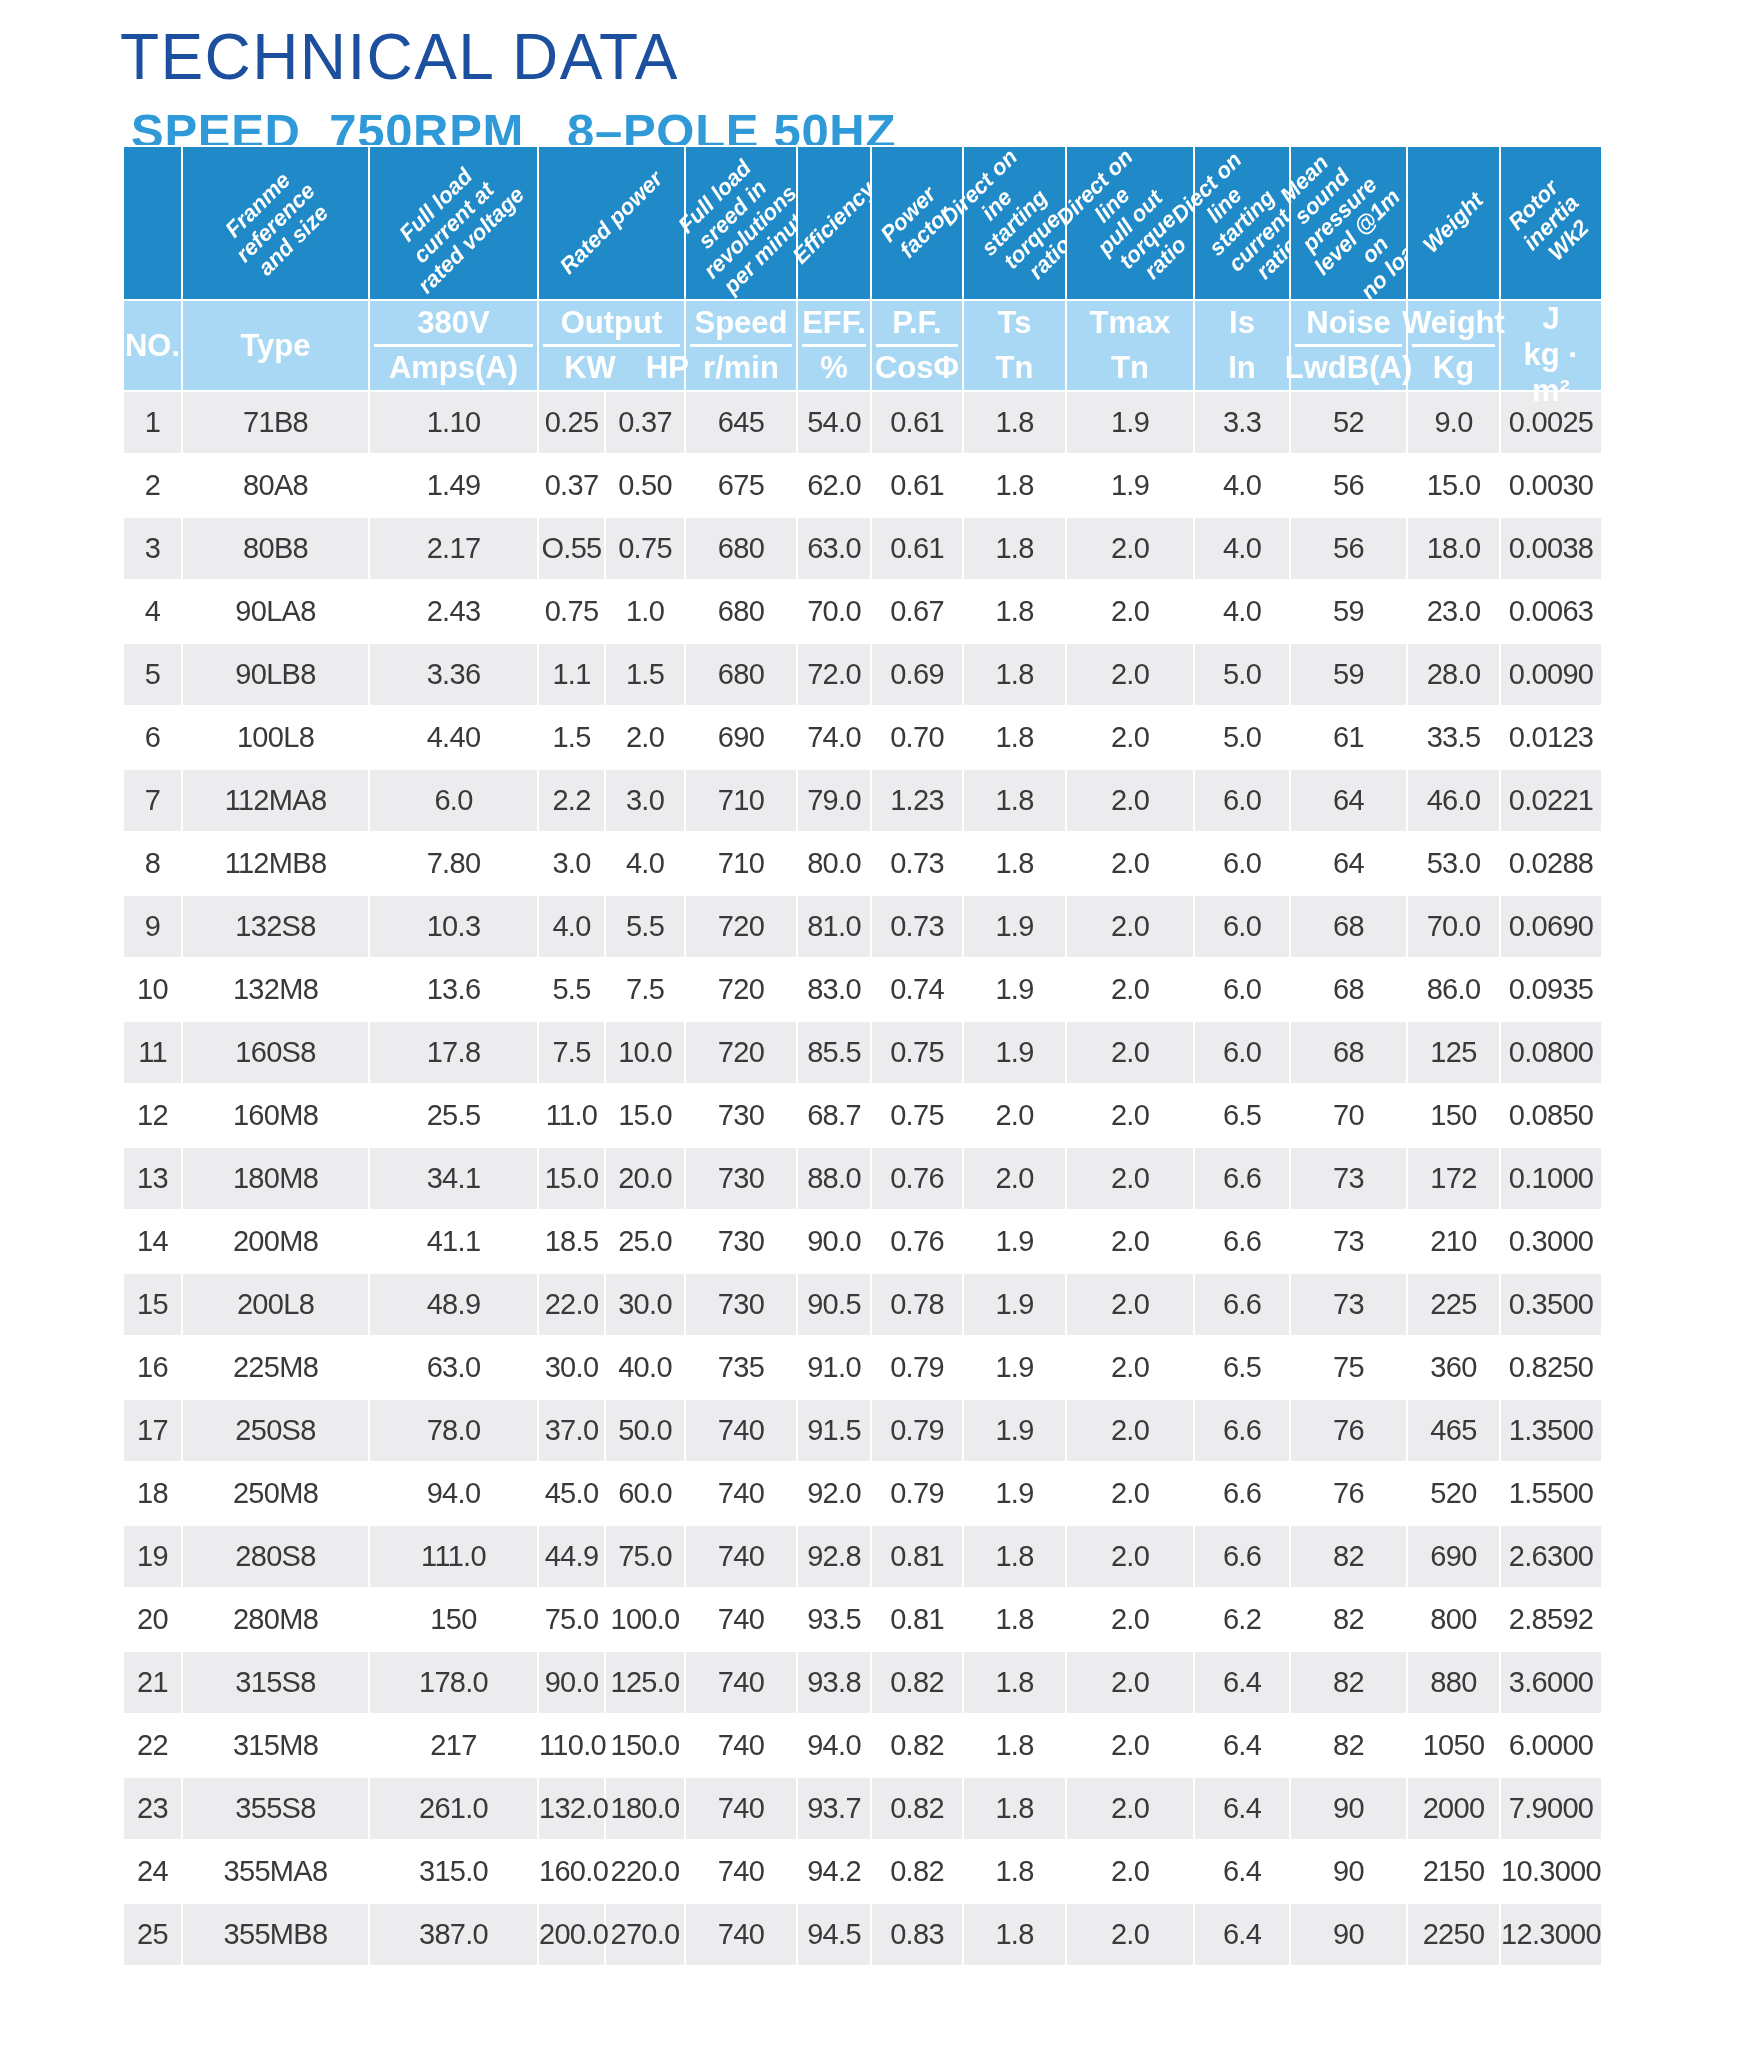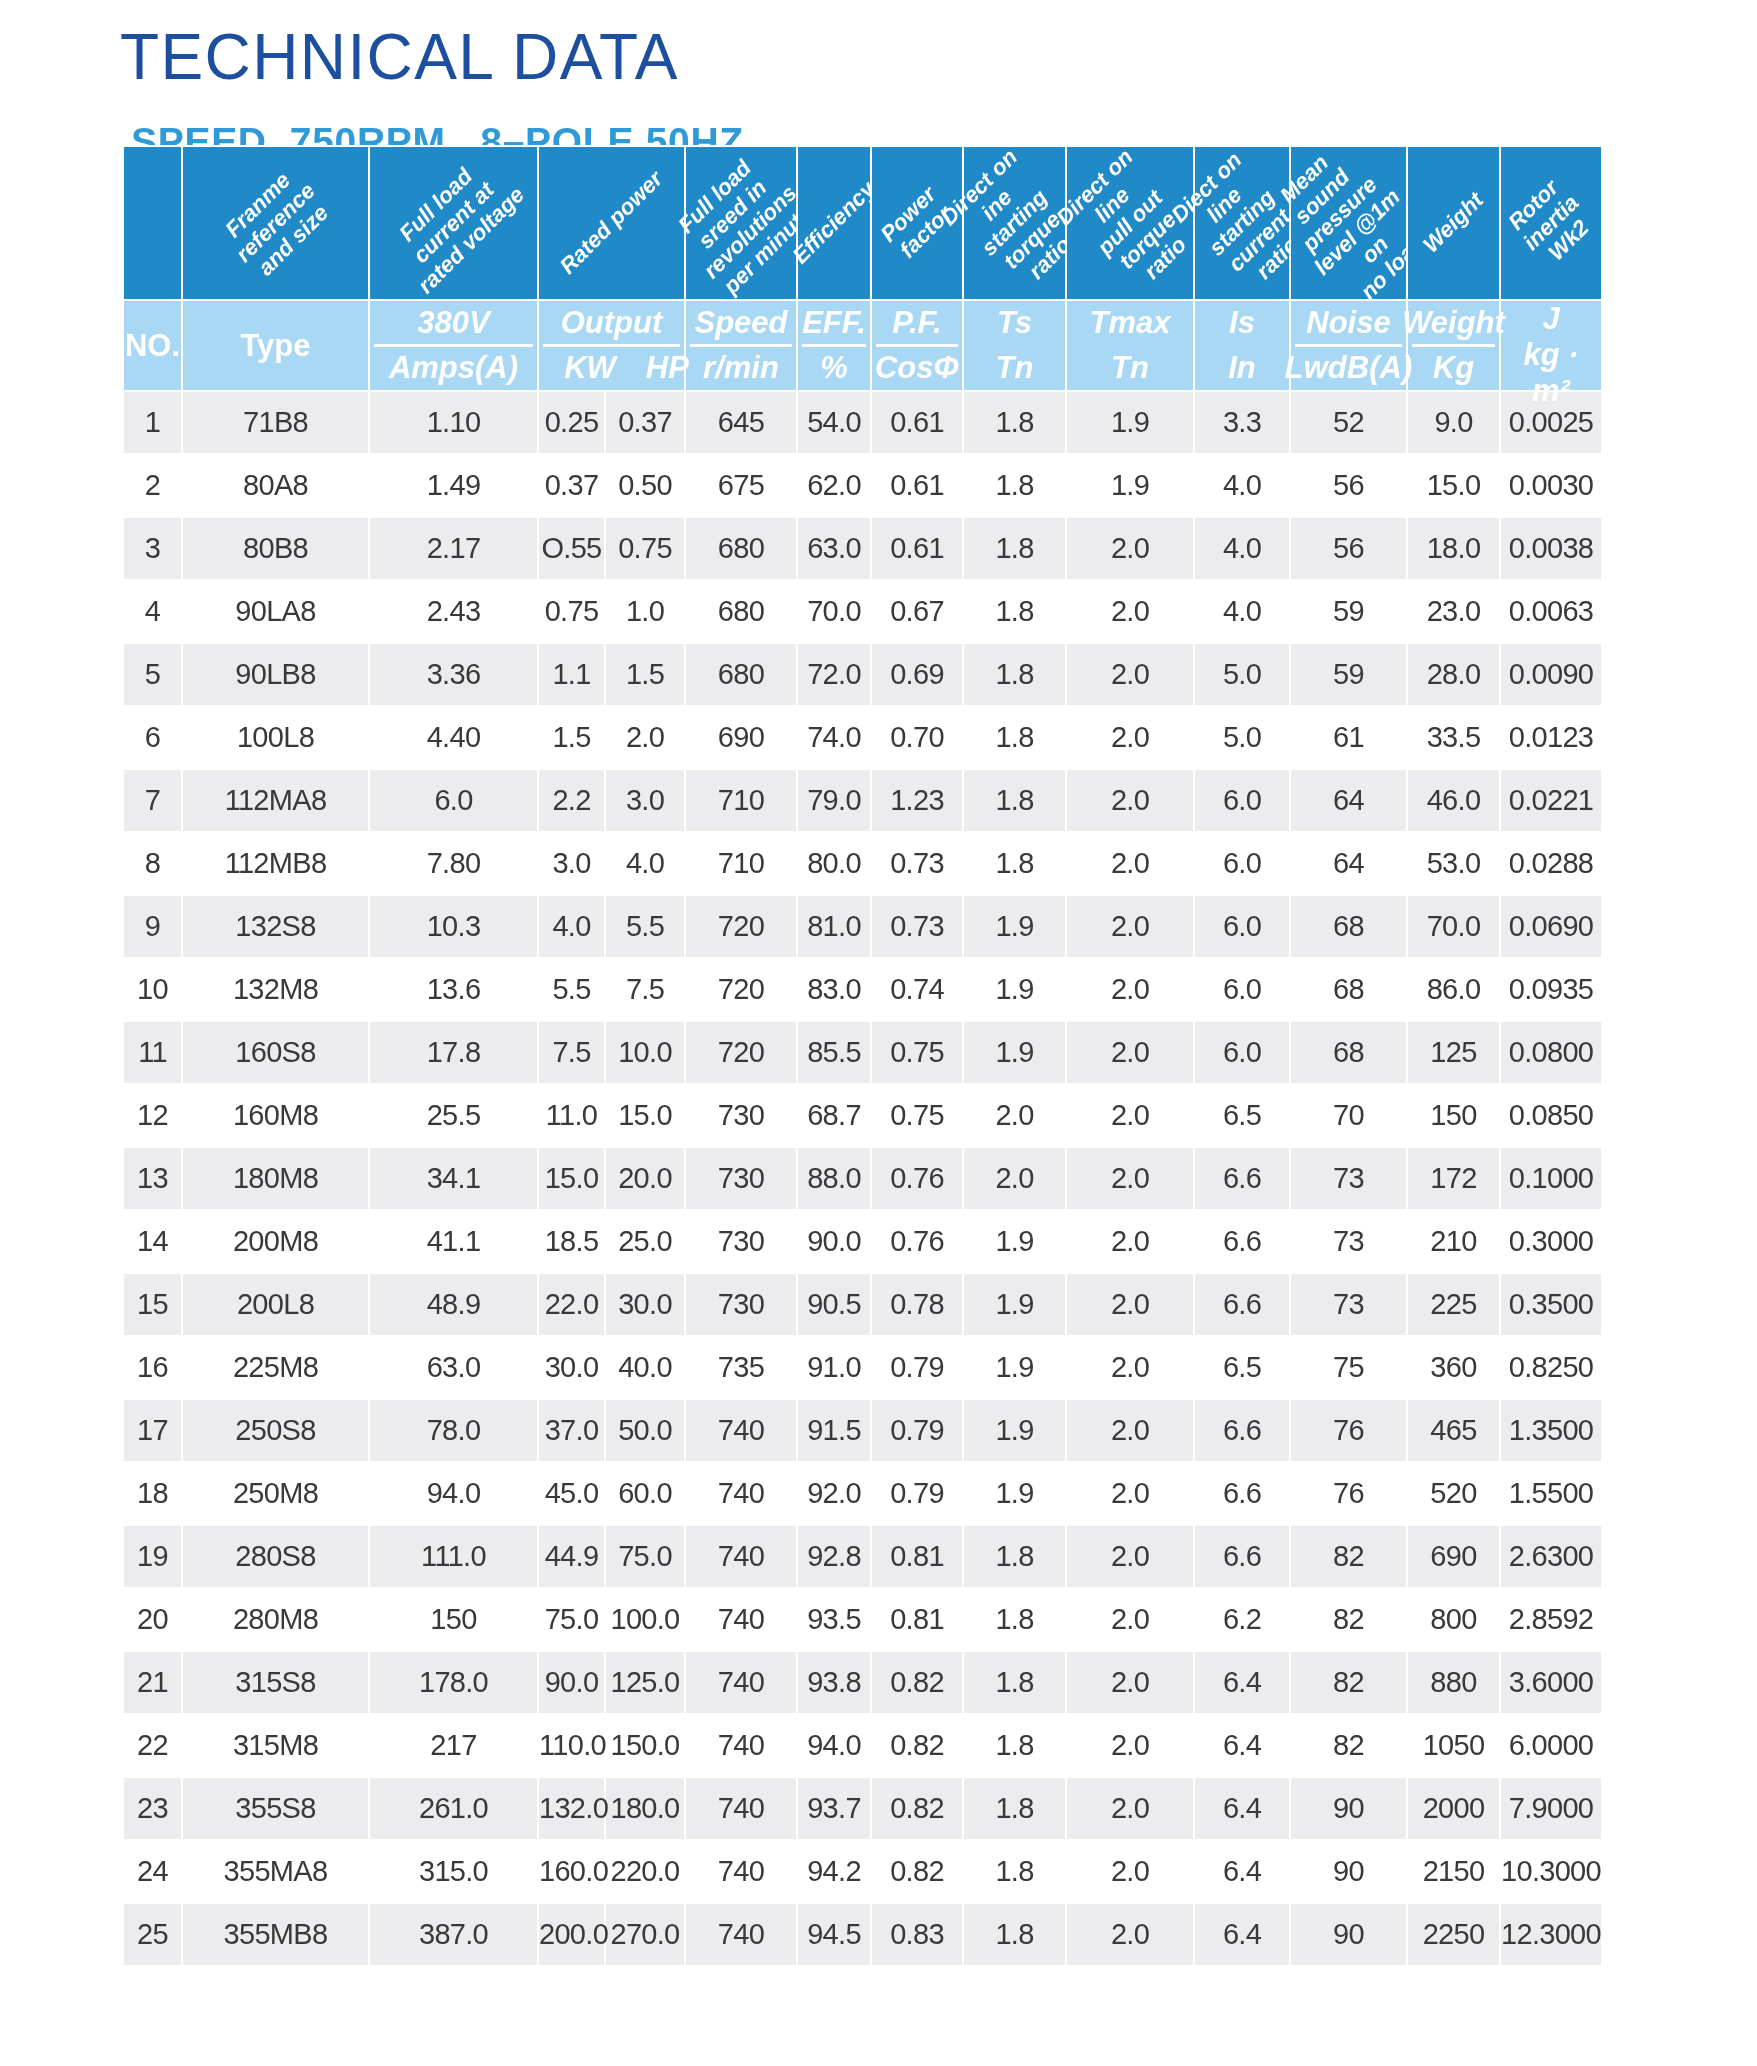--- a/index.html
+++ b/index.html
@@ -16,22 +16,22 @@
     --c-title:#1d4f9f;
     --c-subtitle:#2f9ad7;
     --c-data:#39393b;
   }
   .title{
     position:absolute;left:120px;top:19.6px;
     font-size:64px;font-weight:400;letter-spacing:1.4px;
     color:var(--c-title);white-space:pre;
   }
   .subtitle{
-    position:absolute;left:131px;top:120px;
-    font-size:39px;font-weight:700;letter-spacing:0.7px;
+    position:absolute;left:131px;top:103px;
+    font-size:49px;font-weight:700;letter-spacing:0.7px;
     color:var(--c-subtitle);white-space:pre;
   }
   table.tech{
     position:absolute;left:122px;top:145px;
     width:1481px;table-layout:fixed;
     border-collapse:collapse;border-spacing:0;
   }
   table.tech th,table.tech td{
     border:2.8px solid #ffffff;padding:0;margin:0;
     text-align:center;vertical-align:middle;
@@ -49,21 +49,21 @@
     display:block;transform:rotate(-45deg);
     color:#ffffff;font-weight:700;font-style:italic;
     font-size:22.4px;line-height:1.12;text-align:center;
     white-space:pre-line;
   }
   
   tr.subhead th{
     background:var(--c-sub);height:89px;color:#ffffff;
     font-size:31px;letter-spacing:0px;
   }
-  .split{height:89px;display:flex;flex-direction:column;font-style:italic;}
+  .split{height:89px;display:flex;flex-direction:column;}
   .split .half{flex:1;display:flex;align-items:center;justify-content:center;}
   .hline{height:2.8px;background:#ffffff;margin:0 4.2px;}
   .two{display:flex;align-items:stretch;}
   .two .seg{flex:1;display:flex;align-items:center;justify-content:center;margin-left:30px;}
   .vline{width:2.8px;background:#ffffff;}
   
   tbody.rows td{
     height:61px;font-size:29px;letter-spacing:-0.7px;
     color:var(--c-data);font-weight:400;
   }

